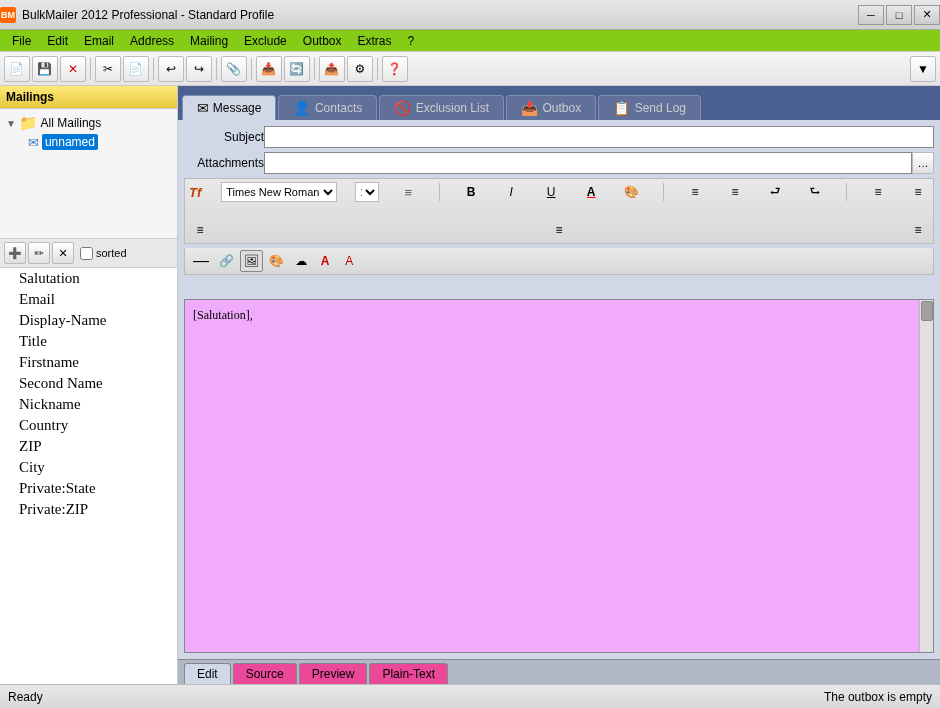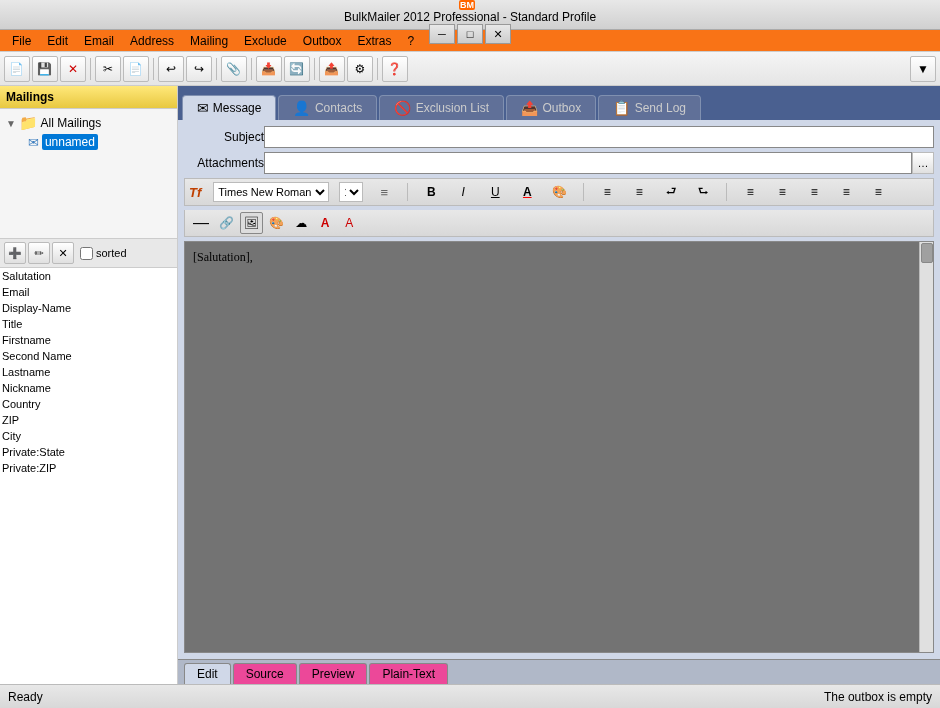--- a/index.html
+++ b/index.html
@@ -7,21 +7,20 @@
 
     
     #titlebar {
       background: linear-gradient(to bottom, #e8e8e8, #d0d0d0);
       height: 30px;
       display: flex;
       align-items: center;
       padding: 0 0;
       border-bottom: 1px solid #aaa;
       user-select: none;
-      flex-direction: column;
     }
     #titlebar .app-icon {
       width: 16px; height: 16px;
       background: #ff6600;
       border-radius: 2px;
       margin-right: 6px;
       display: flex; align-items: center; justify-content: center;
       color: white; font-size: 10px; font-weight: bold;
     }
     #titlebar .title-text { flex: 1; font-size: 12px; color: #000; }
@@ -30,21 +29,21 @@
       width: 26px; height: 20px;
       background: linear-gradient(to bottom, #e8e8e8, #ccc);
       border: 1px solid #999;
       cursor: pointer;
       display: flex; align-items: center; justify-content: center;
       font-size: 11px;
     }
 
     
     #menubar {
-      background: #f97316;
+      background: #84cc16;
       height: 22px;
       display: flex;
       align-items: center;
       padding: 0 4px;
       border-bottom: 1px solid #ccc;
     }
     #menubar .menu-item {
       padding: 2px 8px;
       font-size: 12px;
       cursor: pointer;
@@ -150,24 +149,25 @@
       font-weight: bold;
       padding: 3px 6px;
       font-size: 12px;
     }
     #db-fields {
       flex: 1;
       overflow-y: scroll;
       background: white;
     }
     .db-field {
-      padding: 2px 2px;
-      font-size: 11px;
+      padding: 2px 19px;
+      font-size: 15px;
       cursor: pointer;
       border-bottom: none;
+      font-family: Liberation Serif, serif;
     }
 
     
     #right-panel {
       flex: 1;
       display: flex;
       flex-direction: column;
       background: #d0d8e8;
     }
 
@@ -238,22 +238,23 @@
       font-size: 11px;
     }
 
     
     #editor-toolbar {
       background: linear-gradient(to bottom, #e8e8e8, #d8d8d8);
       border: 1px solid #bbb;
       padding: 2px 4px;
       display: flex;
       align-items: center;
-      gap: 10px;
+      gap: 16px;
       flex-wrap: wrap;
+      justify-content: space-between;
     }
     .editor-btn {
       min-width: 22px; height: 22px;
       background: transparent;
       border: 1px solid transparent;
       cursor: pointer;
       display: flex; align-items: center; justify-content: center;
       font-size: 12px;
       border-radius: 2px;
       padding: 0 3px;
@@ -280,27 +281,28 @@
       border-top: none;
       padding: 2px 4px;
       display: flex;
       align-items: center;
       gap: 2px;
     }
 
     
     #editor-area {
       flex: 1;
-      background: #737373;
+      background: #f0abfc;
       border: 1px solid #888;
       padding: 8px;
       font-size: 12px;
       font-family: 'Times New Roman', serif;
       position: relative;
       overflow-y: auto;
+      margin-top: 20px;
     }
     #editor-scrollbar {
       position: absolute;
       right: 0; top: 0;
       width: 14px;
       height: 100%;
       background: #e0e0e0;
       border-left: 1px solid #bbb;
     }
 
@@ -424,21 +426,20 @@
     </div>
 
 
     <div id="db-fields">
     <div class="db-field">Salutation</div>
         <div class="db-field">Email</div>
         <div class="db-field">Display-Name</div>
         <div class="db-field">Title</div>
         <div class="db-field">Firstname</div>
         <div class="db-field">Second Name</div>
-        <div class="db-field">Lastname</div>
         <div class="db-field">Nickname</div>
         <div class="db-field">Country</div>
         <div class="db-field">ZIP</div>
         <div class="db-field">City</div>
         <div class="db-field">Private:State</div>
         <div class="db-field">Private:ZIP</div>
       </div>
 
   </div>
 

